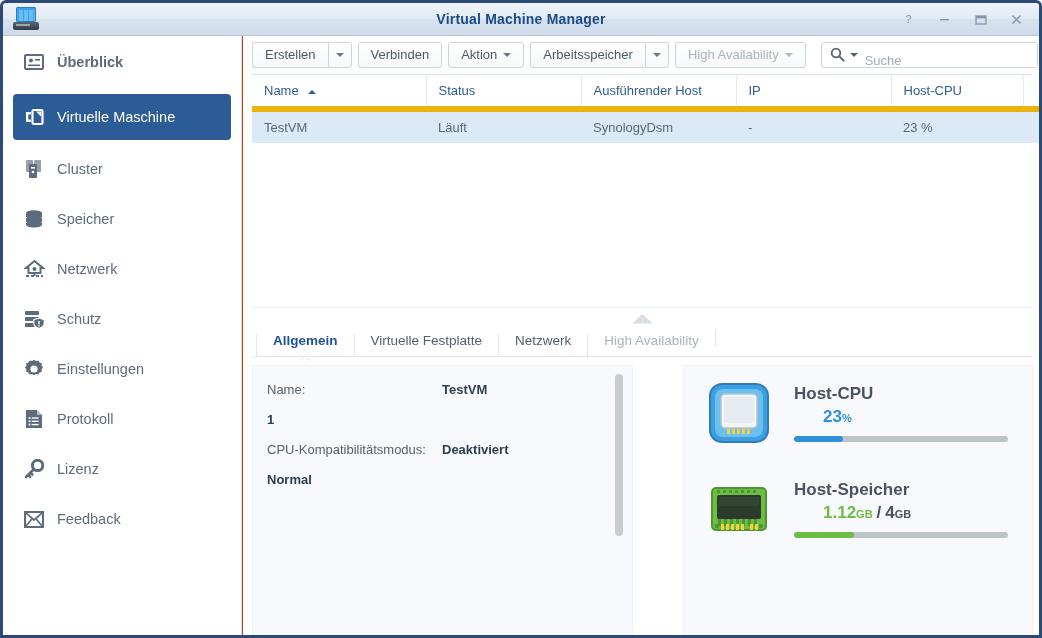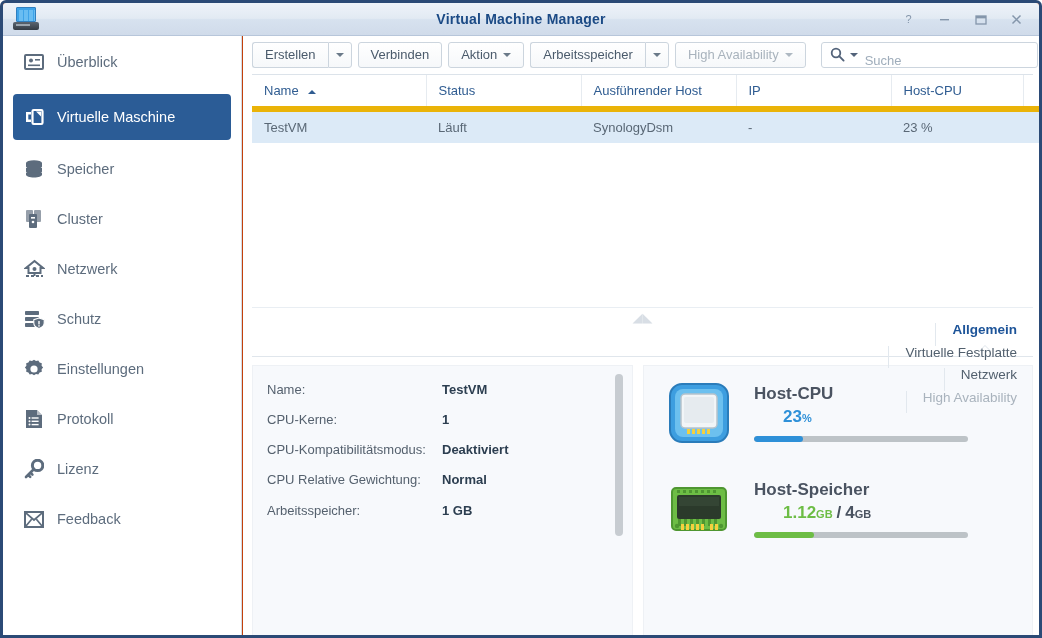--- a/index.html
+++ b/index.html
@@ -91,21 +91,21 @@
   .nav-item {
     display: flex; align-items: center;
     height: 34px;
     margin: 0 10px 16px 10px;
     padding-left: 10px;
     border-radius: 4px;
     cursor: pointer;
     color: #5d6c7d;
     font-size: 14.5px;
   }
-  .nav-item:nth-child(1) { margin-bottom: 15px; }
+  .nav-item:nth-child(1) { margin-bottom: 15px; font-weight: bold; }
   .nav-item.active {
     background: #2b5c96;
     color: #ffffff;
     height: 46px;
     margin-bottom: 12px;
   }
   .nav-ico {
     width: 22px; height: 22px;
     margin-right: 12px;
     flex: 0 0 22px;
@@ -229,21 +229,20 @@
     cursor: ns-resize;
   }
 
   
   .detail-tabs {
     display: flex; align-items: flex-end;
     margin: 0 9px;
     height: 34px;
     border-bottom: 1px solid #e0e6ec;
     padding-left: 4px;
-    flex-direction: column;
   }
   .dtab {
     position: relative;
     font-size: 13.5px;
     color: #52606e;
     padding: 0 16px 9px 16px;
     cursor: pointer;
     border-left: 1px solid #e2e8ee;
     line-height: 1;
     white-space: nowrap;
@@ -262,20 +261,21 @@
     border-bottom: 6px solid #ffffff;
     filter: drop-shadow(0 -1px 0 #dfe5eb);
   }
   .dtab-endcap { flex: 0 0 1px; height: 17px; background: #e2e8ee; margin-bottom: 9px; }
 
   
   .detail-body {
     display: flex;
     margin: 8px 9px 0 9px;
     height: 272px;
+    gap: 40px;
   }
   .detail-left {
     position: relative;
     flex: 0 0 381px;
     background: #f7f9fc;
     border: 1px solid #eef1f5;
     padding: 14px 0 0 14px;
     overflow: hidden;
   }
   .spec-row { display: flex; font-size: 13px; margin-bottom: 10px; }
@@ -374,40 +374,40 @@
             <rect x="8.5" y="3" width="10" height="14" rx="1.2" fill="none" stroke="currentColor" stroke-width="2.2"></rect>
             <path d="M12 4.5 H17 V9.5 Z" fill="currentColor"></path>
           </svg>
       </span>
       <span>Virtuelle Maschine</span>
     </div>
 
     <div class="nav-item">
       <span class="nav-ico">
         <svg width="20" height="20" viewBox="0 0 20 20">
-            <ellipse cx="10" cy="4" rx="8" ry="2.8" fill="currentColor"></ellipse>
-            <path d="M2 4 v3.5 c0 1.6 3.6 2.8 8 2.8 s8-1.2 8-2.8 V4 Z" fill="currentColor"></path>
-            <path d="M2 9 v3.5 c0 1.6 3.6 2.8 8 2.8 s8-1.2 8-2.8 V9 Z" fill="currentColor"></path>
-            <path d="M2 13.8 v2 c0 1.6 3.6 2.8 8 2.8 s8-1.2 8-2.8 v-2 Z" fill="currentColor"></path>
-          </svg>
-      </span>
-      <span>Speicher</span>
-    </div>
-
-    <div class="nav-item">
-      <span class="nav-ico">
-        <svg width="20" height="20" viewBox="0 0 20 20">
             <rect x="2" y="1" width="7" height="12" rx="1" fill="currentColor" opacity="0.65"></rect>
             <rect x="10" y="1" width="7" height="12" rx="1" fill="currentColor" opacity="0.65"></rect>
             <rect x="5" y="5" width="8" height="14" rx="1" fill="currentColor"></rect>
             <rect x="7" y="8" width="4" height="1.6" fill="#fff"></rect>
             <circle cx="9" cy="13" r="1.3" fill="#fff"></circle>
           </svg>
       </span>
       <span>Cluster</span>
+    </div>
+
+    <div class="nav-item">
+      <span class="nav-ico">
+        <svg width="20" height="20" viewBox="0 0 20 20">
+            <ellipse cx="10" cy="4" rx="8" ry="2.8" fill="currentColor"></ellipse>
+            <path d="M2 4 v3.5 c0 1.6 3.6 2.8 8 2.8 s8-1.2 8-2.8 V4 Z" fill="currentColor"></path>
+            <path d="M2 9 v3.5 c0 1.6 3.6 2.8 8 2.8 s8-1.2 8-2.8 V9 Z" fill="currentColor"></path>
+            <path d="M2 13.8 v2 c0 1.6 3.6 2.8 8 2.8 s8-1.2 8-2.8 v-2 Z" fill="currentColor"></path>
+          </svg>
+      </span>
+      <span>Speicher</span>
     </div>
 
     <div class="nav-item">
       <span class="nav-ico">
         <svg width="21" height="20" viewBox="0 0 21 20">
             <path d="M10.5 2 L19 9 H16.5 V14 H4.5 V9 H2 Z" fill="none" stroke="currentColor" stroke-width="2"></path>
             <circle cx="10.5" cy="10" r="2" fill="currentColor"></circle>
             <path d="M10.5 14 V17 M2 17 H19" stroke="currentColor" stroke-width="2" fill="none" stroke-dasharray="3 2"></path>
           </svg>
       </span>
@@ -571,34 +571,28 @@
     </div>
 
     <div class="detail-body">
 
       <div class="detail-left">
         <div class="spec-row">
           <div class="spec-k">Name:</div>
           <div class="spec-v">TestVM</div>
         </div>
         <div class="spec-row">
-          <div class="spec-k">CPU-Kerne:</div>
           <div class="spec-v">1</div>
         </div>
         <div class="spec-row">
           <div class="spec-k">CPU-Kompatibilitätsmodus:</div>
           <div class="spec-v">Deaktiviert</div>
         </div>
         <div class="spec-row">
-          <div class="spec-k">CPU Relative Gewichtung:</div>
           <div class="spec-v">Normal</div>
-        </div>
-        <div class="spec-row">
-          <div class="spec-k">Arbeitsspeicher:</div>
-          <div class="spec-v">1 GB</div>
         </div>
         <div class="vscroll"></div>
       </div>
 
       <div class="detail-right">
 
         <div class="meter">
           <div class="meter-ico">
             <svg width="66" height="66" viewBox="0 0 66 66">
               <rect x="4" y="4" width="58" height="58" rx="12" fill="#3d9ee0"></rect>

